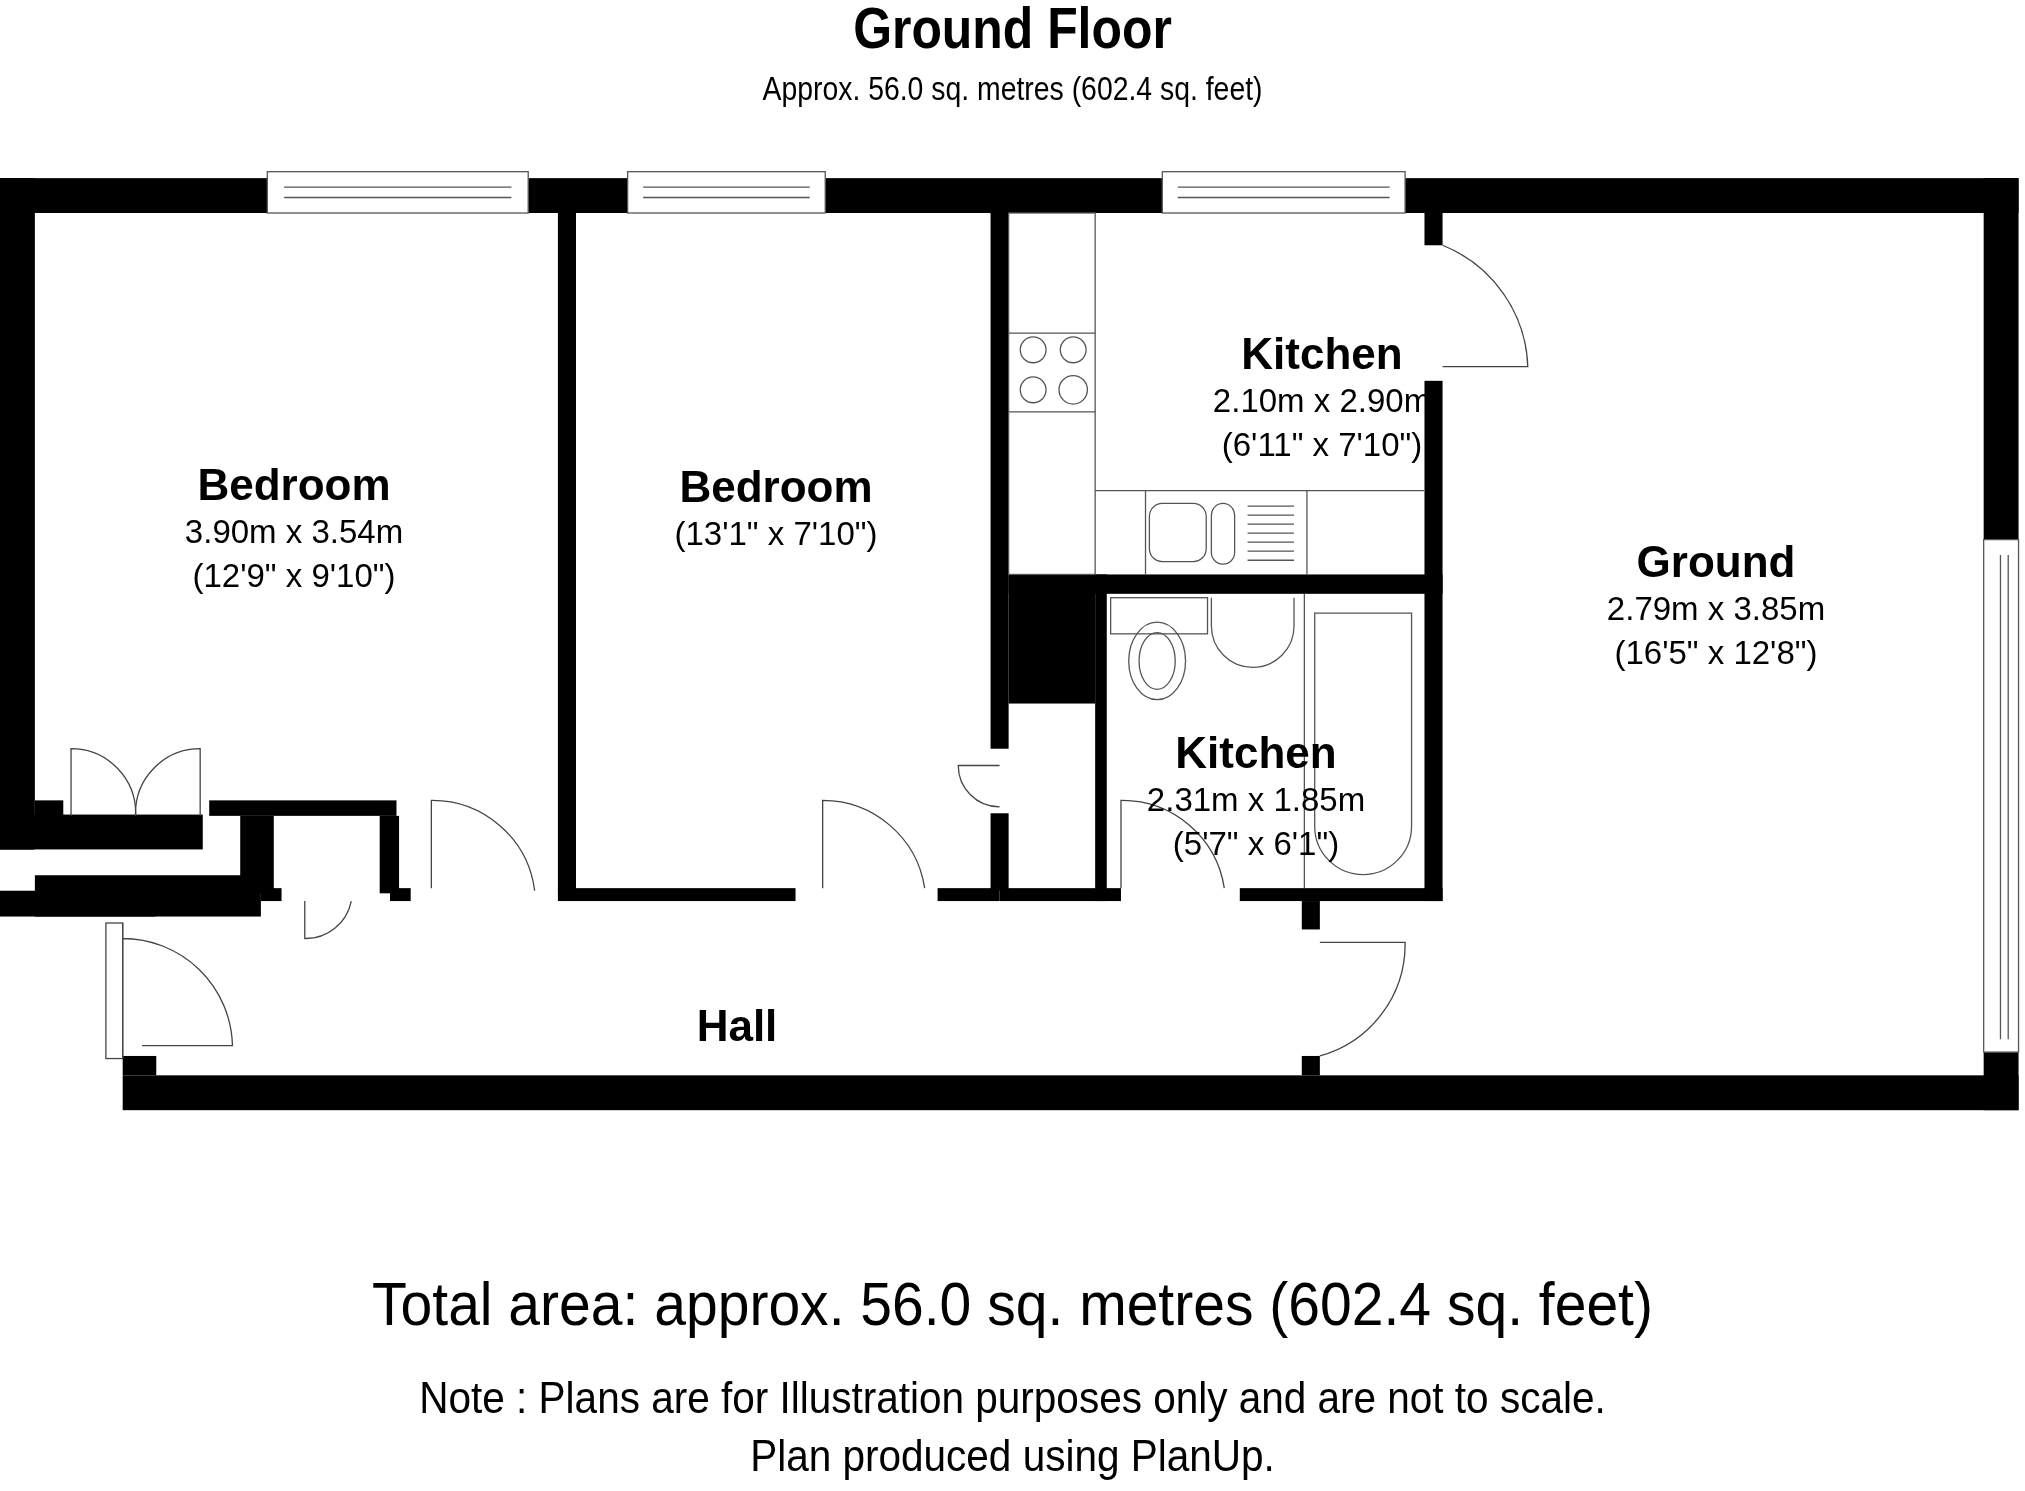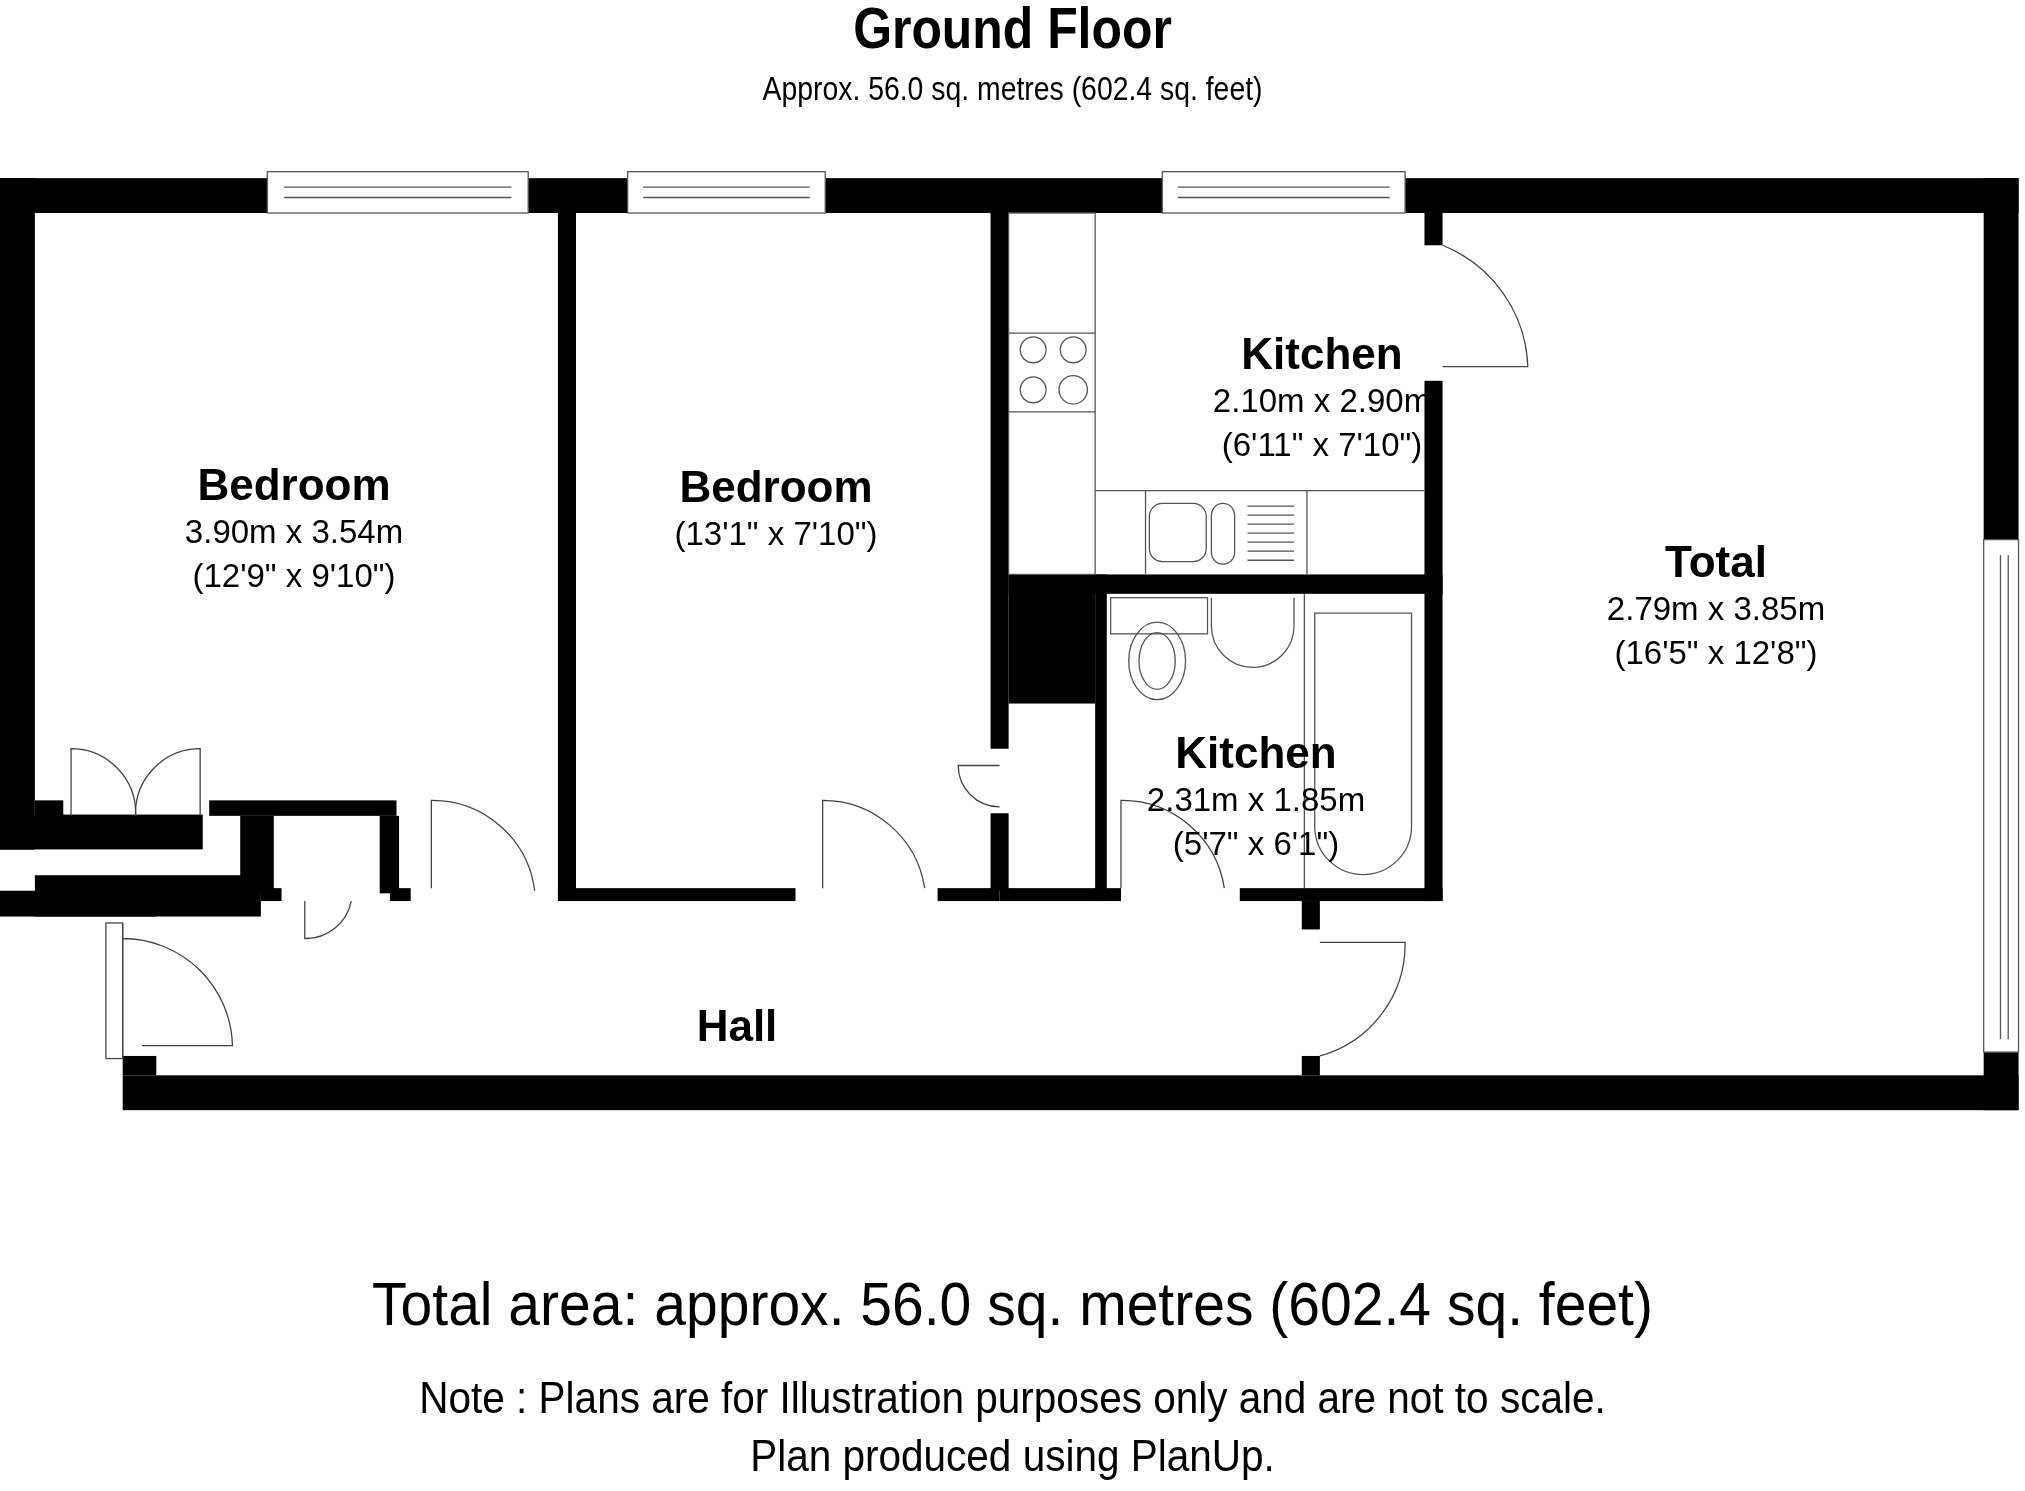--- a/index.html
+++ b/index.html
@@ -156,21 +156,21 @@
   <div class="room-dim">(13'1" x 7'10")</div>
 </div>
 
 <div class="room-label" style="left:1322px; top:329px;">
   <div class="room-name">Kitchen</div>
   <div class="room-dim">2.10m x 2.90m</div>
   <div class="room-dim">(6'11" x 7'10")</div>
 </div>
 
 <div class="room-label" style="left:1716px; top:537px;">
-  <div class="room-name">Total</div>
+  <div class="room-name">Ground</div>
   <div class="room-dim">2.79m x 3.85m</div>
   <div class="room-dim">(16'5" x 12'8")</div>
 </div>
 
 <div class="room-label" style="left:1256px; top:728px;">
   <div class="room-name">Kitchen</div>
   <div class="room-dim">2.31m x 1.85m</div>
   <div class="room-dim">(5'7" x 6'1")</div>
 </div>
 

